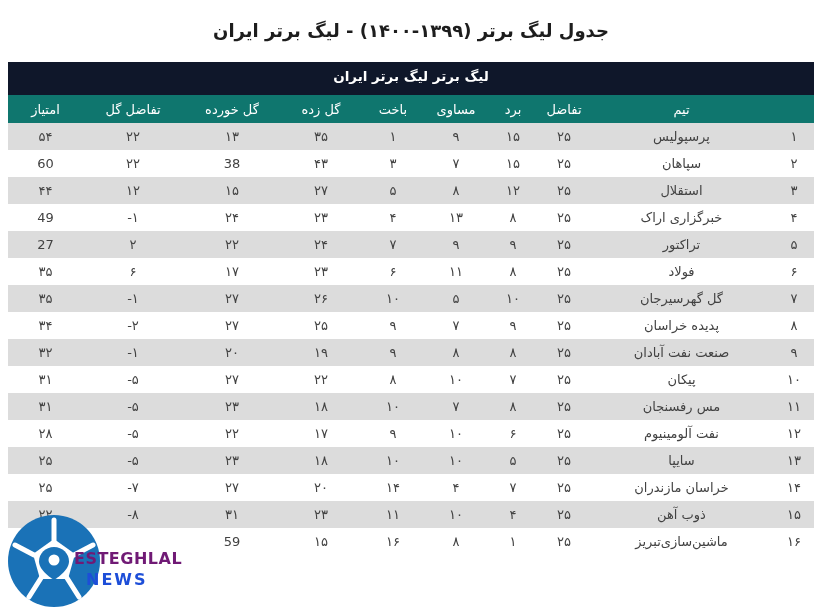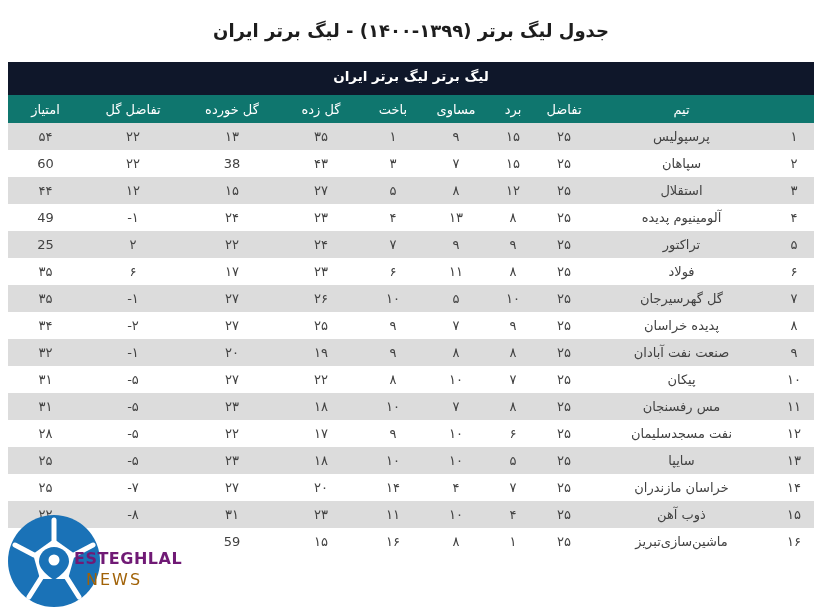--- a/index.html
+++ b/index.html
@@ -30,21 +30,21 @@
   tbody tr:nth-child(even){background:#ffffff;}
   td.num{direction:ltr;}
   
   .watermark{position:absolute;left:6px;top:505px;width:215px;height:111px;z-index:10;}
   .ball{position:absolute;left:1px;top:9px;width:94px;height:94px;}
   .wm-fa{
     position:absolute;left:92px;top:0;width:108px;text-align:center;
     font-size:26px;font-weight:bold;color:#1a72b7;direction:rtl;
   }
   .wm-en{position:absolute;left:68px;top:44px;font-size:16px;font-weight:bold;color:#701a75;letter-spacing:.5px;}
-  .wm-news{position:absolute;left:80px;top:65px;font-size:16px;font-weight:normal;color:#a16207;letter-spacing:2px;}
+  .wm-news{position:absolute;left:80px;top:65px;font-size:16px;font-weight:bold;color:#1d4ed8;letter-spacing:2px;}
 </style>
 </head>
 <body>
 
 <div class="page-title">جدول لیگ برتر (۱۳۹۹‏-‏۱۴۰۰) - لیگ برتر ایران</div>
 
 <div class="table-wrap">
   <div class="caption">لیگ برتر لیگ برتر ایران</div>
   <table>
     <colgroup>
@@ -105,41 +105,41 @@
           <td class="num">۱۲</td>
           <td class="num">۸</td>
           <td class="num">۵</td>
           <td class="num">۲۷</td>
           <td class="num">۱۵</td>
           <td class="num">۱۲</td>
           <td class="num">۴۴</td>
         </tr>
       <tr>
           <td>۴</td>
-          <td class="team">آلومینیوم پدیده</td>
+          <td class="team">خبرگزاری اراک</td>
           <td class="num">۲۵</td>
           <td class="num">۸</td>
           <td class="num">۱۳</td>
           <td class="num">۴</td>
           <td class="num">۲۳</td>
           <td class="num">۲۴</td>
           <td class="num">-۱</td>
           <td class="num">49</td>
         </tr>
       <tr>
           <td>۵</td>
           <td class="team">تراکتور</td>
           <td class="num">۲۵</td>
           <td class="num">۹</td>
           <td class="num">۹</td>
           <td class="num">۷</td>
           <td class="num">۲۴</td>
           <td class="num">۲۲</td>
           <td class="num">۲</td>
-          <td class="num">25</td>
+          <td class="num">27</td>
         </tr>
       <tr>
           <td>۶</td>
           <td class="team">فولاد</td>
           <td class="num">۲۵</td>
           <td class="num">۸</td>
           <td class="num">۱۱</td>
           <td class="num">۶</td>
           <td class="num">۲۳</td>
           <td class="num">۱۷</td>
@@ -201,21 +201,21 @@
           <td class="num">۸</td>
           <td class="num">۷</td>
           <td class="num">۱۰</td>
           <td class="num">۱۸</td>
           <td class="num">۲۳</td>
           <td class="num">-۵</td>
           <td class="num">۳۱</td>
         </tr>
       <tr>
           <td>۱۲</td>
-          <td class="team">نفت مسجدسلیمان</td>
+          <td class="team">نفت آلومینیوم</td>
           <td class="num">۲۵</td>
           <td class="num">۶</td>
           <td class="num">۱۰</td>
           <td class="num">۹</td>
           <td class="num">۱۷</td>
           <td class="num">۲۲</td>
           <td class="num">-۵</td>
           <td class="num">۲۸</td>
         </tr>
       <tr>

